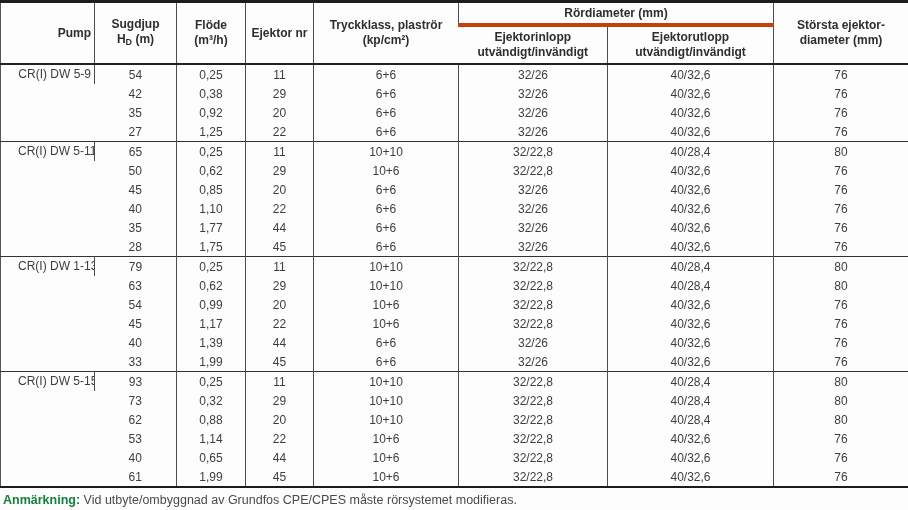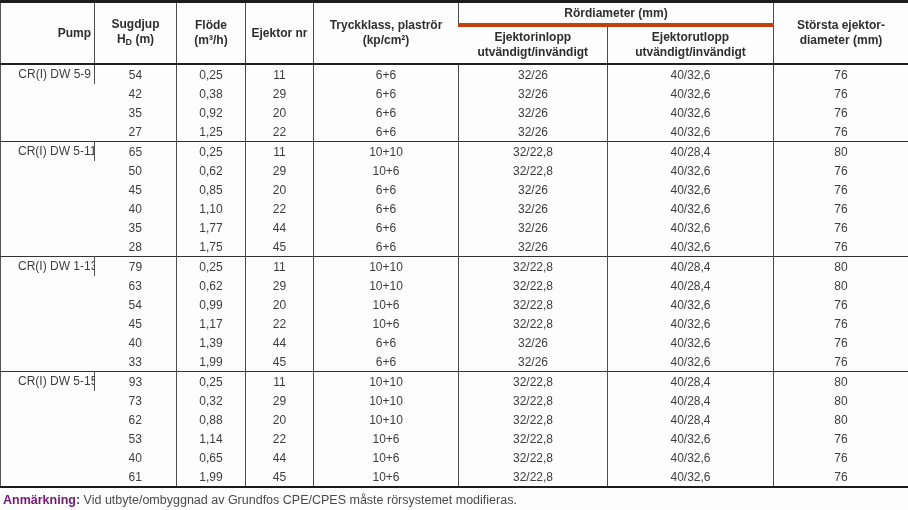--- a/index.html
+++ b/index.html
@@ -57,21 +57,21 @@
     vertical-align: top;
     padding-left: 17px;
     line-height: 19px;
   }
   .note {
     margin-top: 5px;
     padding-left: 3px;
     font-size: 12.5px;
     color: #4a4a4a;
   }
-  .note .b { font-weight: bold; color: #701a75; }
+  .note .b { font-weight: bold; color: #15803d; }
 </style>
 </head>
 <body>
 
 <div class="page">
 
   <table id="pump-table">
     <colgroup>
       <col class="c1">
         <col class="c2">

